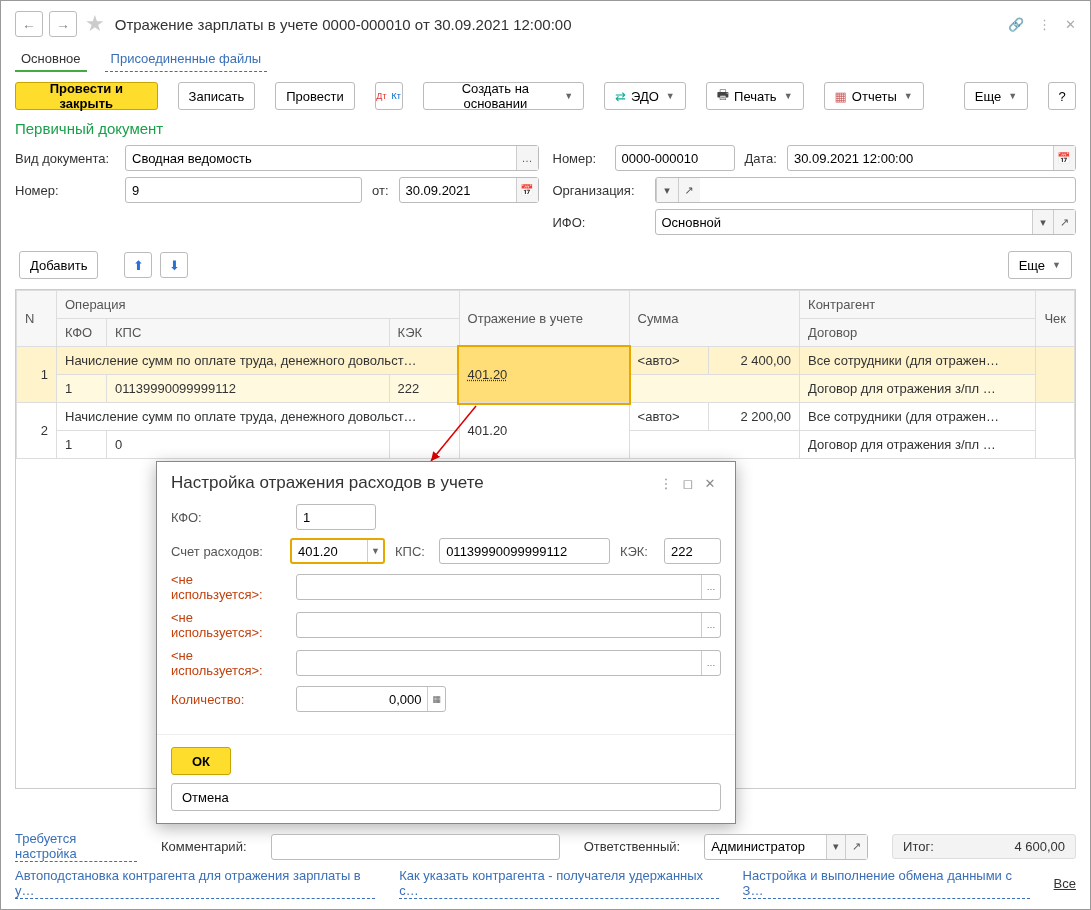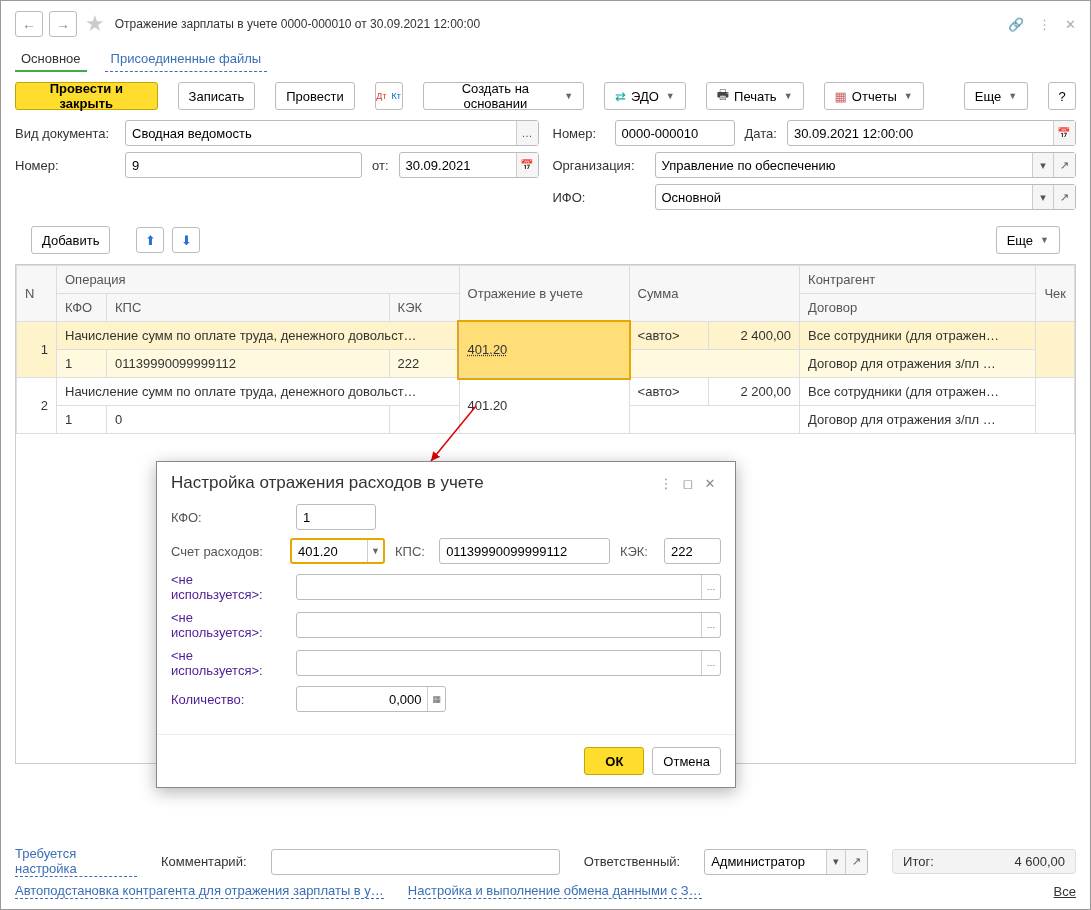--- a/index.html
+++ b/index.html
@@ -1,21 +1,21 @@
 <!DOCTYPE html>
 <html><head>
 <meta charset="utf-8">
 <style>
   * { box-sizing: border-box; }
   body { margin: 0; font-family: Arial, sans-serif; font-size: 13px; color: #333; background: #fff; }
   .window { width: 1091px; height: 910px; border: 1px solid #999; position: relative; background: #fff; padding: 10px 14px; }
   .titlebar { display: flex; align-items: center; gap: 6px; margin-bottom: 10px; }
   .nav-btn { width: 28px; height: 26px; border: 1px solid #bbb; background: #fff; border-radius: 3px; display: inline-flex; align-items: center; justify-content: center; cursor: pointer; color: #888; font-size: 14px; }
   .star { color: #ccc; font-size: 22px; margin: 0 4px 0 2px; }
-  .title { font-size: 12px; font-weight: normal; color: #333; }
+  .title { font-size: 15px; font-weight: normal; color: #333; }
   .title-icons { margin-left: auto; display: flex; gap: 14px; color: #aaa; align-items: center; }
   .tabs-main { display:flex; gap:18px; margin-bottom:10px; }
   .tab-main { padding: 4px 6px; cursor: pointer; }
   .tab-main.active { border-bottom: 2px solid #4a4; color: #333; }
   .tab-main.link { color: #3a6fb7; }
   .toolbar { display:flex; gap:20px; align-items:center; margin-bottom:10px; }
   .btn { border:1px solid #bbb; background:#fff; border-radius:3px; padding:5px 10px; cursor:pointer; display:inline-flex; align-items:center; gap:5px; height:28px; font-size:13px; }
   .btn.primary { background:#ffdd2d; border-color:#c7a500; font-weight:bold; }
   .btn.small { width:30px; padding:0; justify-content:center; }
   .dropdown-caret { font-size:9px; color:#666; margin-left:2px; }
@@ -26,43 +26,43 @@
   .input-wrap { display:flex; align-items:center; border:1px solid #bbb; border-radius:3px; background:#fff; height:26px; }
   .input-wrap input { border:none; outline:none; padding:0 6px; height:24px; font-size:13px; background:transparent; width:100%; }
   .input-btn { width:22px; height:24px; border:none; border-left:1px solid #ccc; background:#f5f5f5; cursor:pointer; font-size:11px; color:#555; display:inline-flex; align-items:center; justify-content:center; }
   .form-grid { display:flex; gap:14px; margin-bottom:6px; }
   .left-col { flex:1; }
   .right-col { flex:1; }
   .sub-tabs { display:flex; border-bottom:1px solid #ccc; margin-top:10px; }
   .sub-tab { padding:6px 14px; border:1px solid #ccc; border-bottom:none; background:#f5f5f5; cursor:pointer; border-top-left-radius:4px; border-top-right-radius:4px; margin-right:2px; display:flex; align-items:center; gap:4px; }
   .sub-tab.active { background:#fff; position:relative; top:1px; }
   .warn-icon::before { content:"⚠"; color:#e6a800; }
-  .table-toolbar { display:flex; gap:8px; margin:10px 16px; align-items:center; }
+  .table-toolbar { display:flex; gap:8px; margin:10px 4px; align-items:center; }
   .arrow-btn { width:28px; height:26px; border:1px solid #bbb; border-radius:3px; background:#fff; display:inline-flex; align-items:center; justify-content:center; cursor:pointer; color:#2a6fd6; }
   table.data { width:100%; border-collapse:collapse; font-size:13px; }
   table.data th, table.data td { border:1px solid #ddd; padding:6px 8px; text-align:left; height:28px; }
   table.data th { background:#f7f7f7; font-weight:normal; color:#555;margin-top:30px; }
   table.data td.num { text-align:right; }
   .row-hl td { background:#fff3cc; }
   .row-hl2 td { background:#fff9e0; }
   .cell-active { background:#ffdd77 !important; outline:2px solid #e6a800; text-decoration: underline dotted; }
   .arrow-svg { position:absolute; left:410px; top:400px; pointer-events:none; }
   .dialog { position:absolute; left:155px; top:460px; width:580px; background:#fff; border:1px solid #888; box-shadow:0 4px 16px rgba(0,0,0,0.3); padding:0; }
   .dialog-title { display:flex; align-items:center; padding:10px 14px 6px 14px; font-size:17px;text-align:right; }
   .dialog-title .spacer { flex:1; }
   .dialog-title .dicon { width:22px; height:22px; display:inline-flex; align-items:center; justify-content:center; color:#888; cursor:pointer; font-size:13px; }
   .dialog-body { padding:4px 14px 14px 14px; }
   .drow { display:flex; align-items:center; gap:10px; margin-bottom:8px; }
   .dlabel { width:115px; color:#555; }
-  .dlabel.muted { color:#4c1d95; }
+  .dlabel.muted { color:#c2410c; }
   .dinput { border:1px solid #bbb; border-radius:3px; height:26px; display:flex; align-items:center; background:#fff; }
   .dinput input { border:none; outline:none; padding:0 6px; height:24px; font-size:13px; width:100%; background:transparent; }
   .dinput.active { border:2px solid #e6a800; }
   .dinput .dd { width:20px; border-left:1px solid #ccc; height:100%; display:flex; align-items:center; justify-content:center; cursor:pointer; font-size:9px; color:#666; }
-  .dialog-footer { display:flex; justify-content:flex-end; gap:8px; padding:12px 14px; border-top:1px solid #eee; }
+  .dialog-footer { display:flex; justify-content:flex-end; gap:8px; padding:12px 14px; border-top:1px solid #eee;flex-direction:column; }
   .footer { position:absolute; bottom:10px; left:14px; right:14px; }
   .footer-row { display:flex; align-items:center; gap:24px; margin-bottom:6px; }
   .link { color:#3a6fb7; text-decoration:none; border-bottom:1px dashed #3a6fb7; cursor:pointer; }
   .total-box { margin-left:auto; display:flex; align-items:center; gap:10px; background:#f3f3f3; border:1px solid #ddd; padding:4px 10px; border-radius:3px; width:190px; justify-content:space-between; }
   .footer-links { display:flex; gap:24px; align-items:center; }
   .table-wrap { border:1px solid #ccc; height:500px; overflow:hidden; position:relative; }
   .icon-red { color:#d33; font-size:9px; display:inline-block; line-height:1; }
   .icon-green { color:#1a9; }
   .icon-print { color:#444; }
   .icon-doc { color:#c66; }
@@ -117,20 +117,21 @@
         <span class="dropdown-caret">▼</span>
       </button>
     <div class="toolbar-spacer"></div>
     <button class="btn">
         <span>Еще</span>
         <span class="dropdown-caret">▼</span>
       </button>
     <button class="btn small">?</button>
   </div>
 
+  <div class="section-title">Первичный документ</div>
 
   <div class="form-grid">
     <div class="left-col">
       <div class="form-row">
         <span class="label" style="width:100px">Вид документа:</span>
         <div class="input-wrap" style="flex:1">
           <input value="Сводная ведомость" style="">
           <button class="input-btn">…</button>
         </div>
       </div>
@@ -154,21 +155,20 @@
         </div>
         <span class="label">Дата:</span>
         <div class="input-wrap" style="flex:1">
           <input value="30.09.2021 12:00:00" style="">
           <button class="input-btn">📅</button>
         </div>
       </div>
       <div class="form-row">
         <span class="label" style="width:92px">Организация:</span>
         <div class="input-wrap" style="flex:1">
-          <input value="Управление по обеспечению" style="">
           <button class="input-btn">▾</button>
           <button class="input-btn">↗</button>
         </div>
       </div>
       <div class="form-row">
         <span class="label" style="width:92px">ИФО:</span>
         <div class="input-wrap" style="flex:1">
           <input value="Основной" style="">
           <button class="input-btn">▾</button>
           <button class="input-btn">↗</button>
@@ -332,18 +332,19 @@
         <button class="input-btn">▾</button>
         <button class="input-btn">↗</button>
       </div>
       <div class="total-box">
         <span>Итог:</span>
         <span>4 600,00</span>
       </div>
     </div>
     <div class="footer-links">
       <a class="link">Автоподстановка контрагента для отражения зарплаты в у…</a>
+      <a class="link">Как указать контрагента - получателя удержанных с…</a>
       <a class="link">Настройка и выполнение обмена данными с З…</a>
       <span style="margin-left:auto;text-decoration:underline">Все</span>
     </div>
   </div>
 
 </div>
 
 </body></html>

